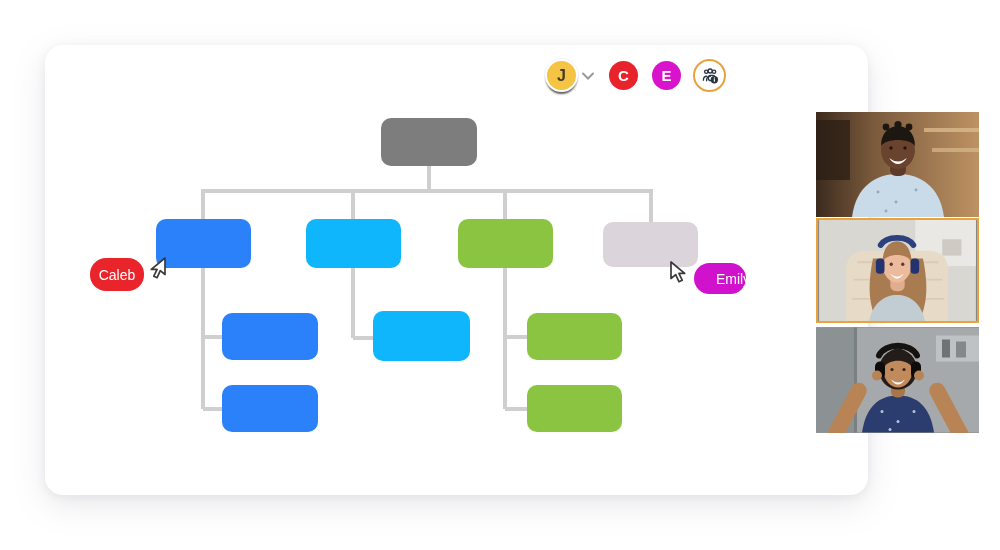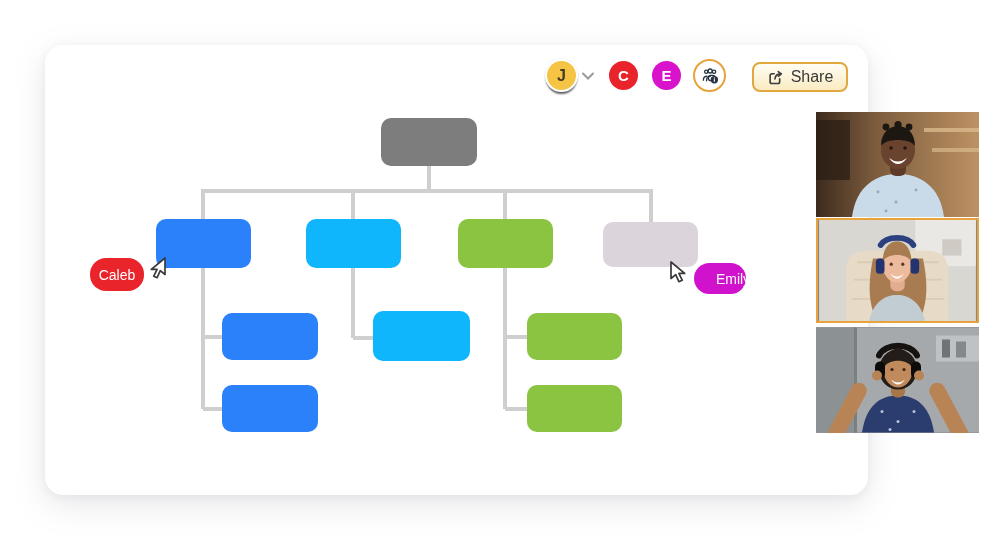--- a/index.html
+++ b/index.html
@@ -110,30 +110,20 @@
         <path d="M7.2 21.5 c0 -3.4 1.9 -5.2 4.6 -5.2"></path>
         <path d="M11.4 22.3 c0 -3.8 2.1 -5.8 5 -5.8"></path>
         <rect x="13.8" y="15.2" width="9" height="7" rx="3.2"></rect>
       </g>
       <circle cx="21.8" cy="21" r="4.9" fill="#2A3340"></circle>
       <rect x="21.1" y="17.9" width="1.5" height="1.5" fill="#ffffff"></rect>
       <rect x="21.1" y="20.2" width="1.5" height="3.4" fill="#ffffff"></rect>
     </svg>
   </div>
 
-  <button class="share-btn">
-    <svg width="17" height="17" viewBox="0 0 18 18">
-      <g fill="none" stroke="#3A3A3A" stroke-width="1.7" stroke-linecap="round" stroke-linejoin="round">
-        <path d="M13.4 10.4 v3 a1.9 1.9 0 0 1 -1.9 1.9 H5.2 a1.9 1.9 0 0 1 -1.9 -1.9 V7 a1.9 1.9 0 0 1 1.9 -1.9 h2.4"></path>
-        <path d="M8.4 10.6 C8.7 7.2 10.7 5.4 14.3 5.2"></path>
-        <path d="M11.9 2.8 L15.1 5.2 L12.1 7.7"></path>
-      </g>
-    </svg>
-    <span>Share</span>
-  </button>
 
   <div class="cursor-label cursor-label-caleb" style="background: rgb(233, 36, 43);">
     <span>Caleb</span>
   </div>
   <svg class="cursor-arrow cursor-arrow-caleb" viewBox="0 0 21 23">
     <polygon points="20,1 20,17.5 15.3,13.6 12.1,20.7 8.8,19.2 12.1,12.4 6.3,12.4" fill="#ffffff" stroke="#3A3A3A" stroke-width="1.7" stroke-linejoin="round"></polygon>
   </svg>
 
   <div class="cursor-label cursor-label-emily" style="background: rgb(209, 18, 204); padding-left: 26px;">
     <span>Emily</span>

